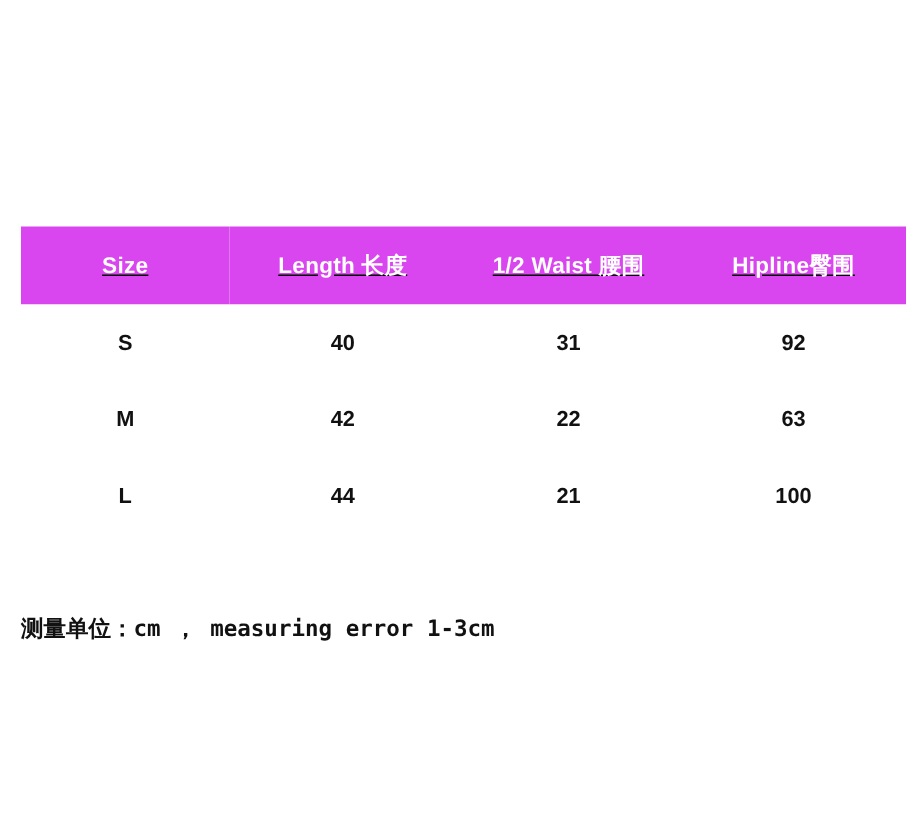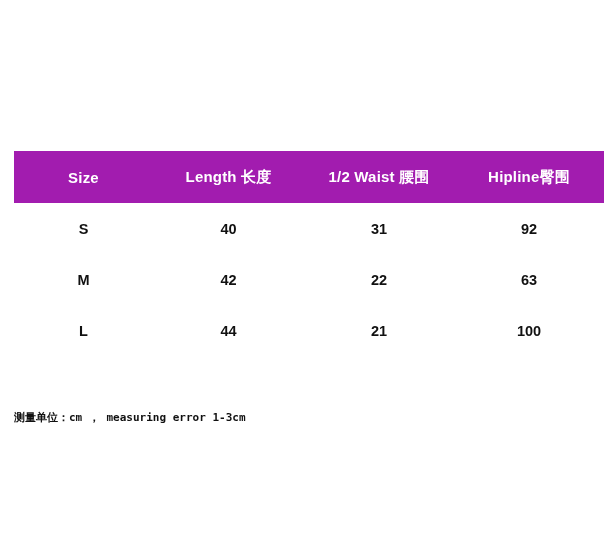--- a/index.html
+++ b/index.html
@@ -20,21 +20,22 @@
   }
   .size-table {
     position: absolute;
     left: 14px;
     top: 151px;
     width: 582px;
     border-collapse: collapse;
     table-layout: fixed;
   }
   .size-table thead tr {
-    background: #a21caf;
+    background: #d946ef;
+    text-decoration: underline;
   }
   .size-table thead th {
     color: #ffffff;
     font-size: 15px;
     font-weight: bold;
     height: 50px;
     text-align: center;
     vertical-align: middle;
     letter-spacing: 0.2px;
   }
@@ -49,21 +50,21 @@
   }
   .col-size { width: 137px; }
   .col-length { width: 149px; }
   .col-waist { width: 148px; margin-top: 20px; }
   .col-hip { width: 148px; }
   .note {
     position: absolute;
     left: 14px;
     top: 410px;
     font-family: "DejaVu Sans Mono", "Liberation Mono", monospace;
-    font-size: 11px;
+    font-size: 15px;
     font-weight: bold;
     color: #111111;
     white-space: nowrap;
     letter-spacing: 0px;
   }
 </style>
 </head>
 <body>
 
 <div class="page">

